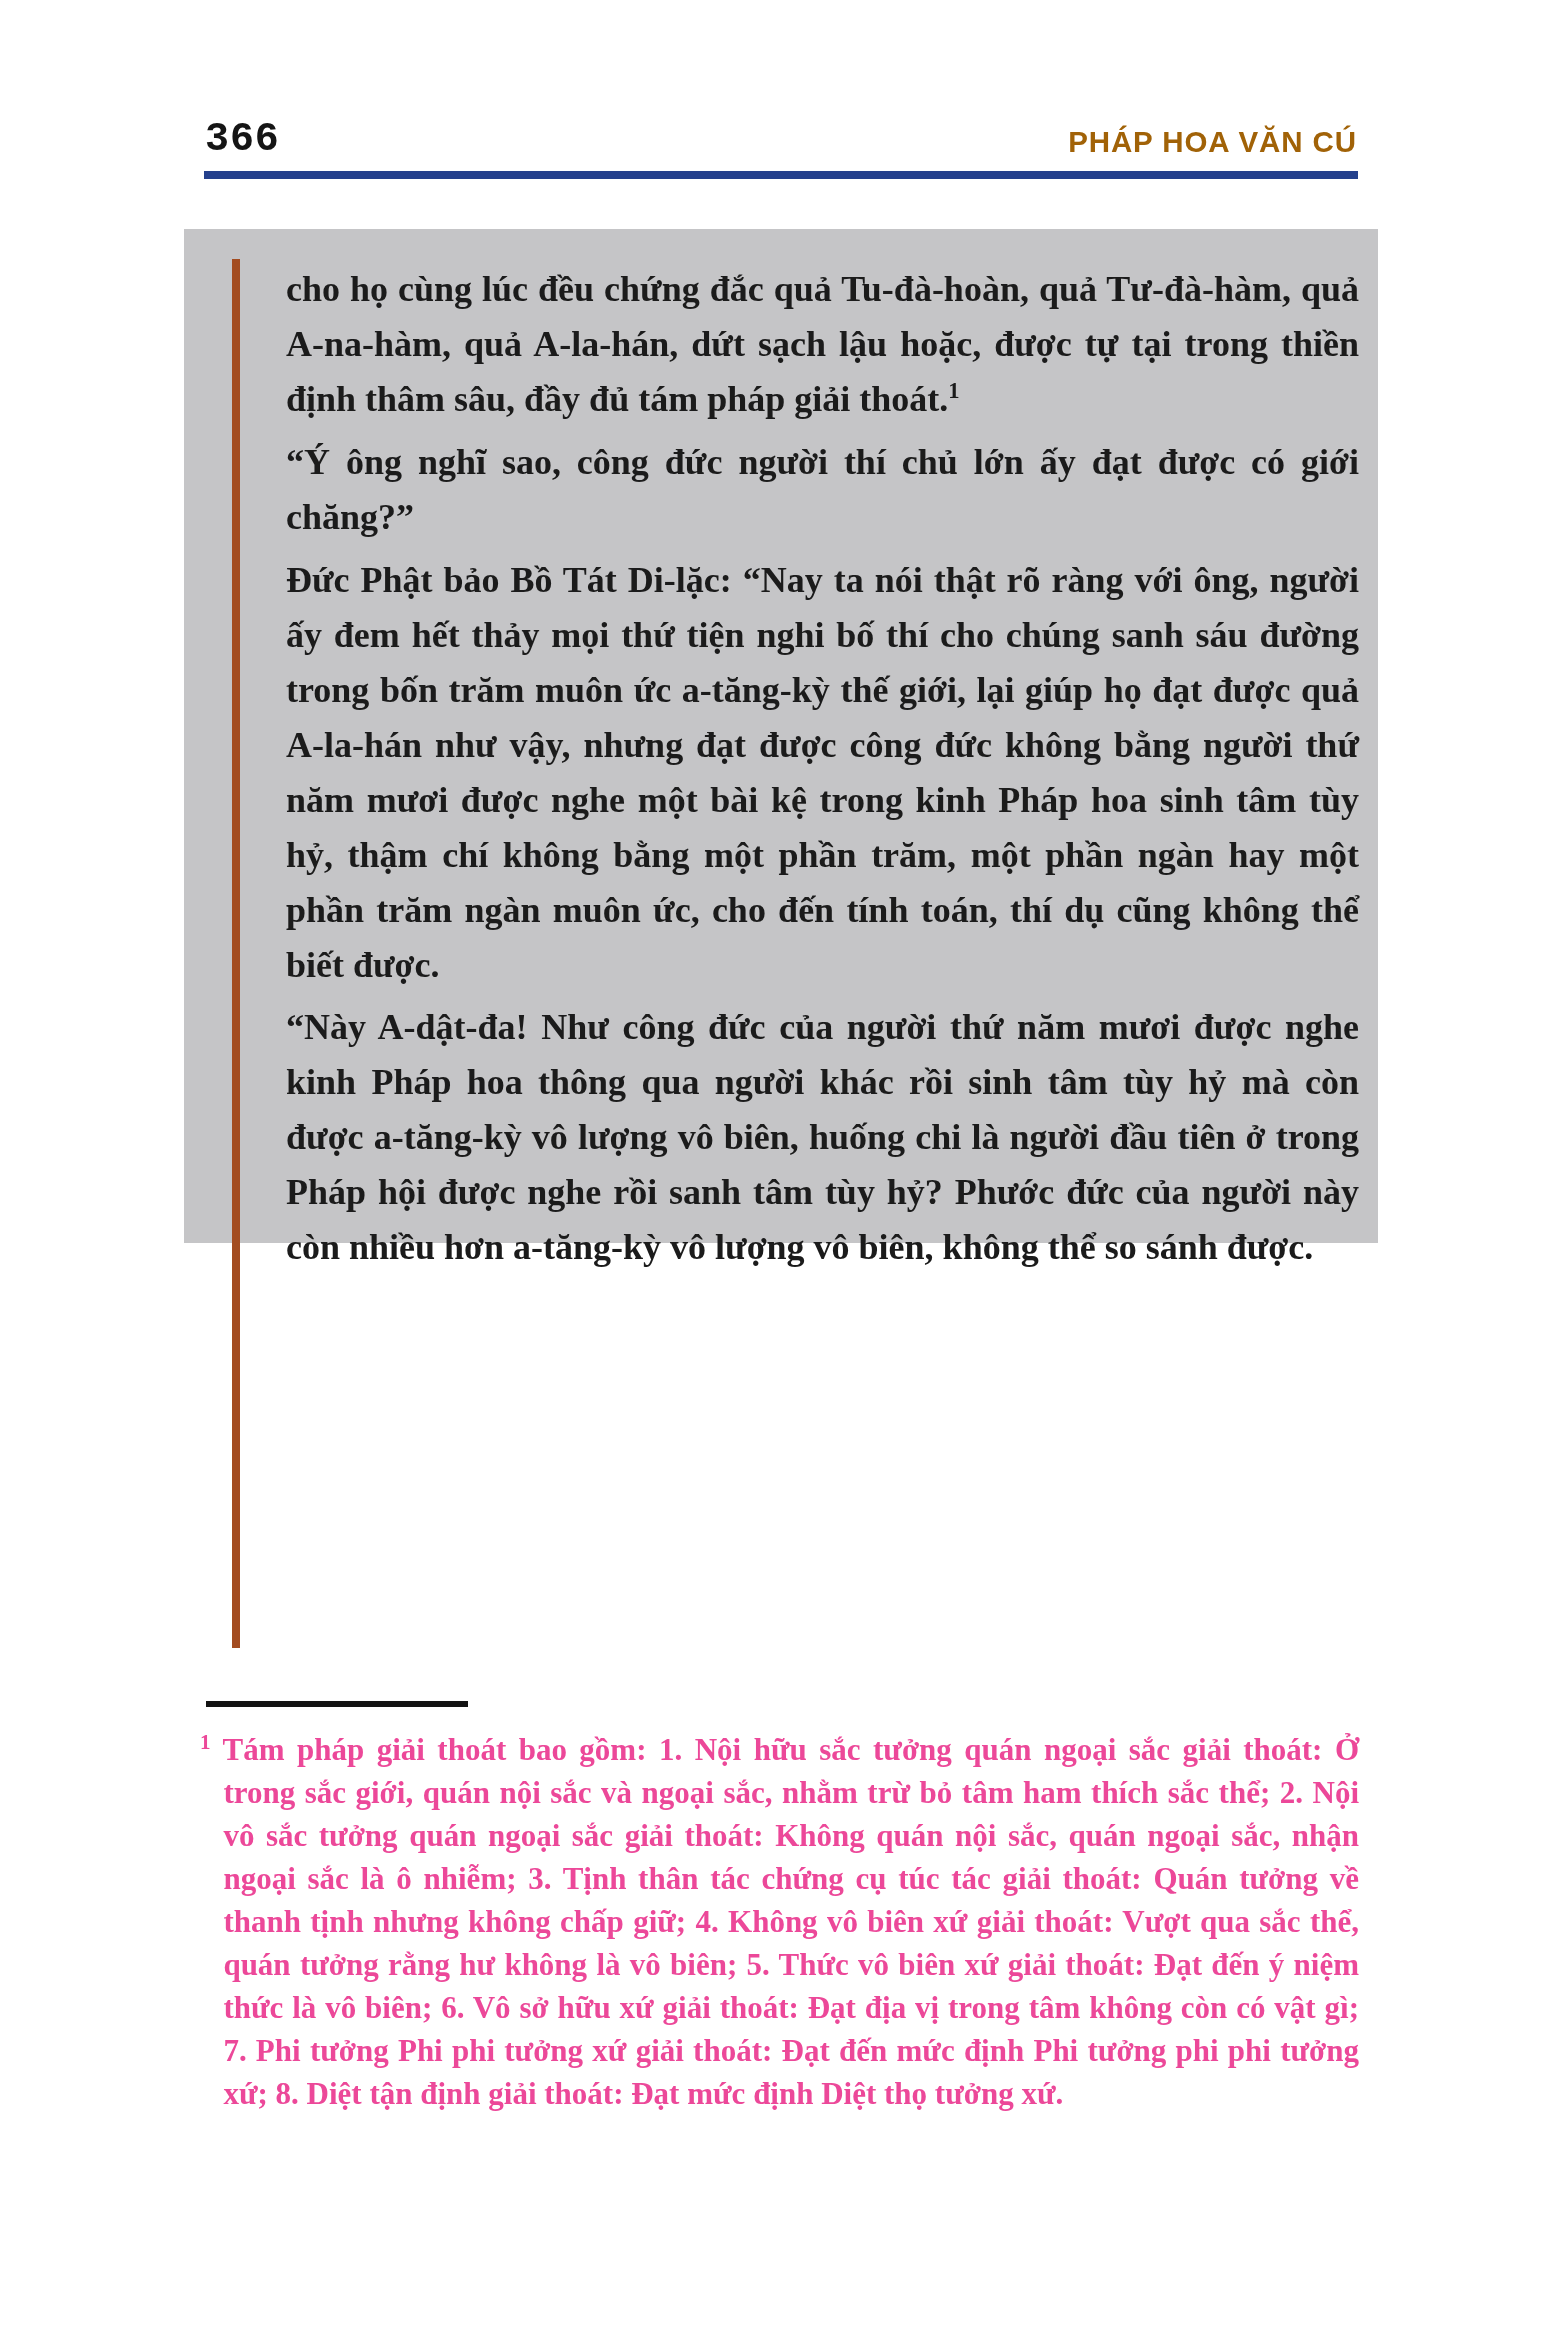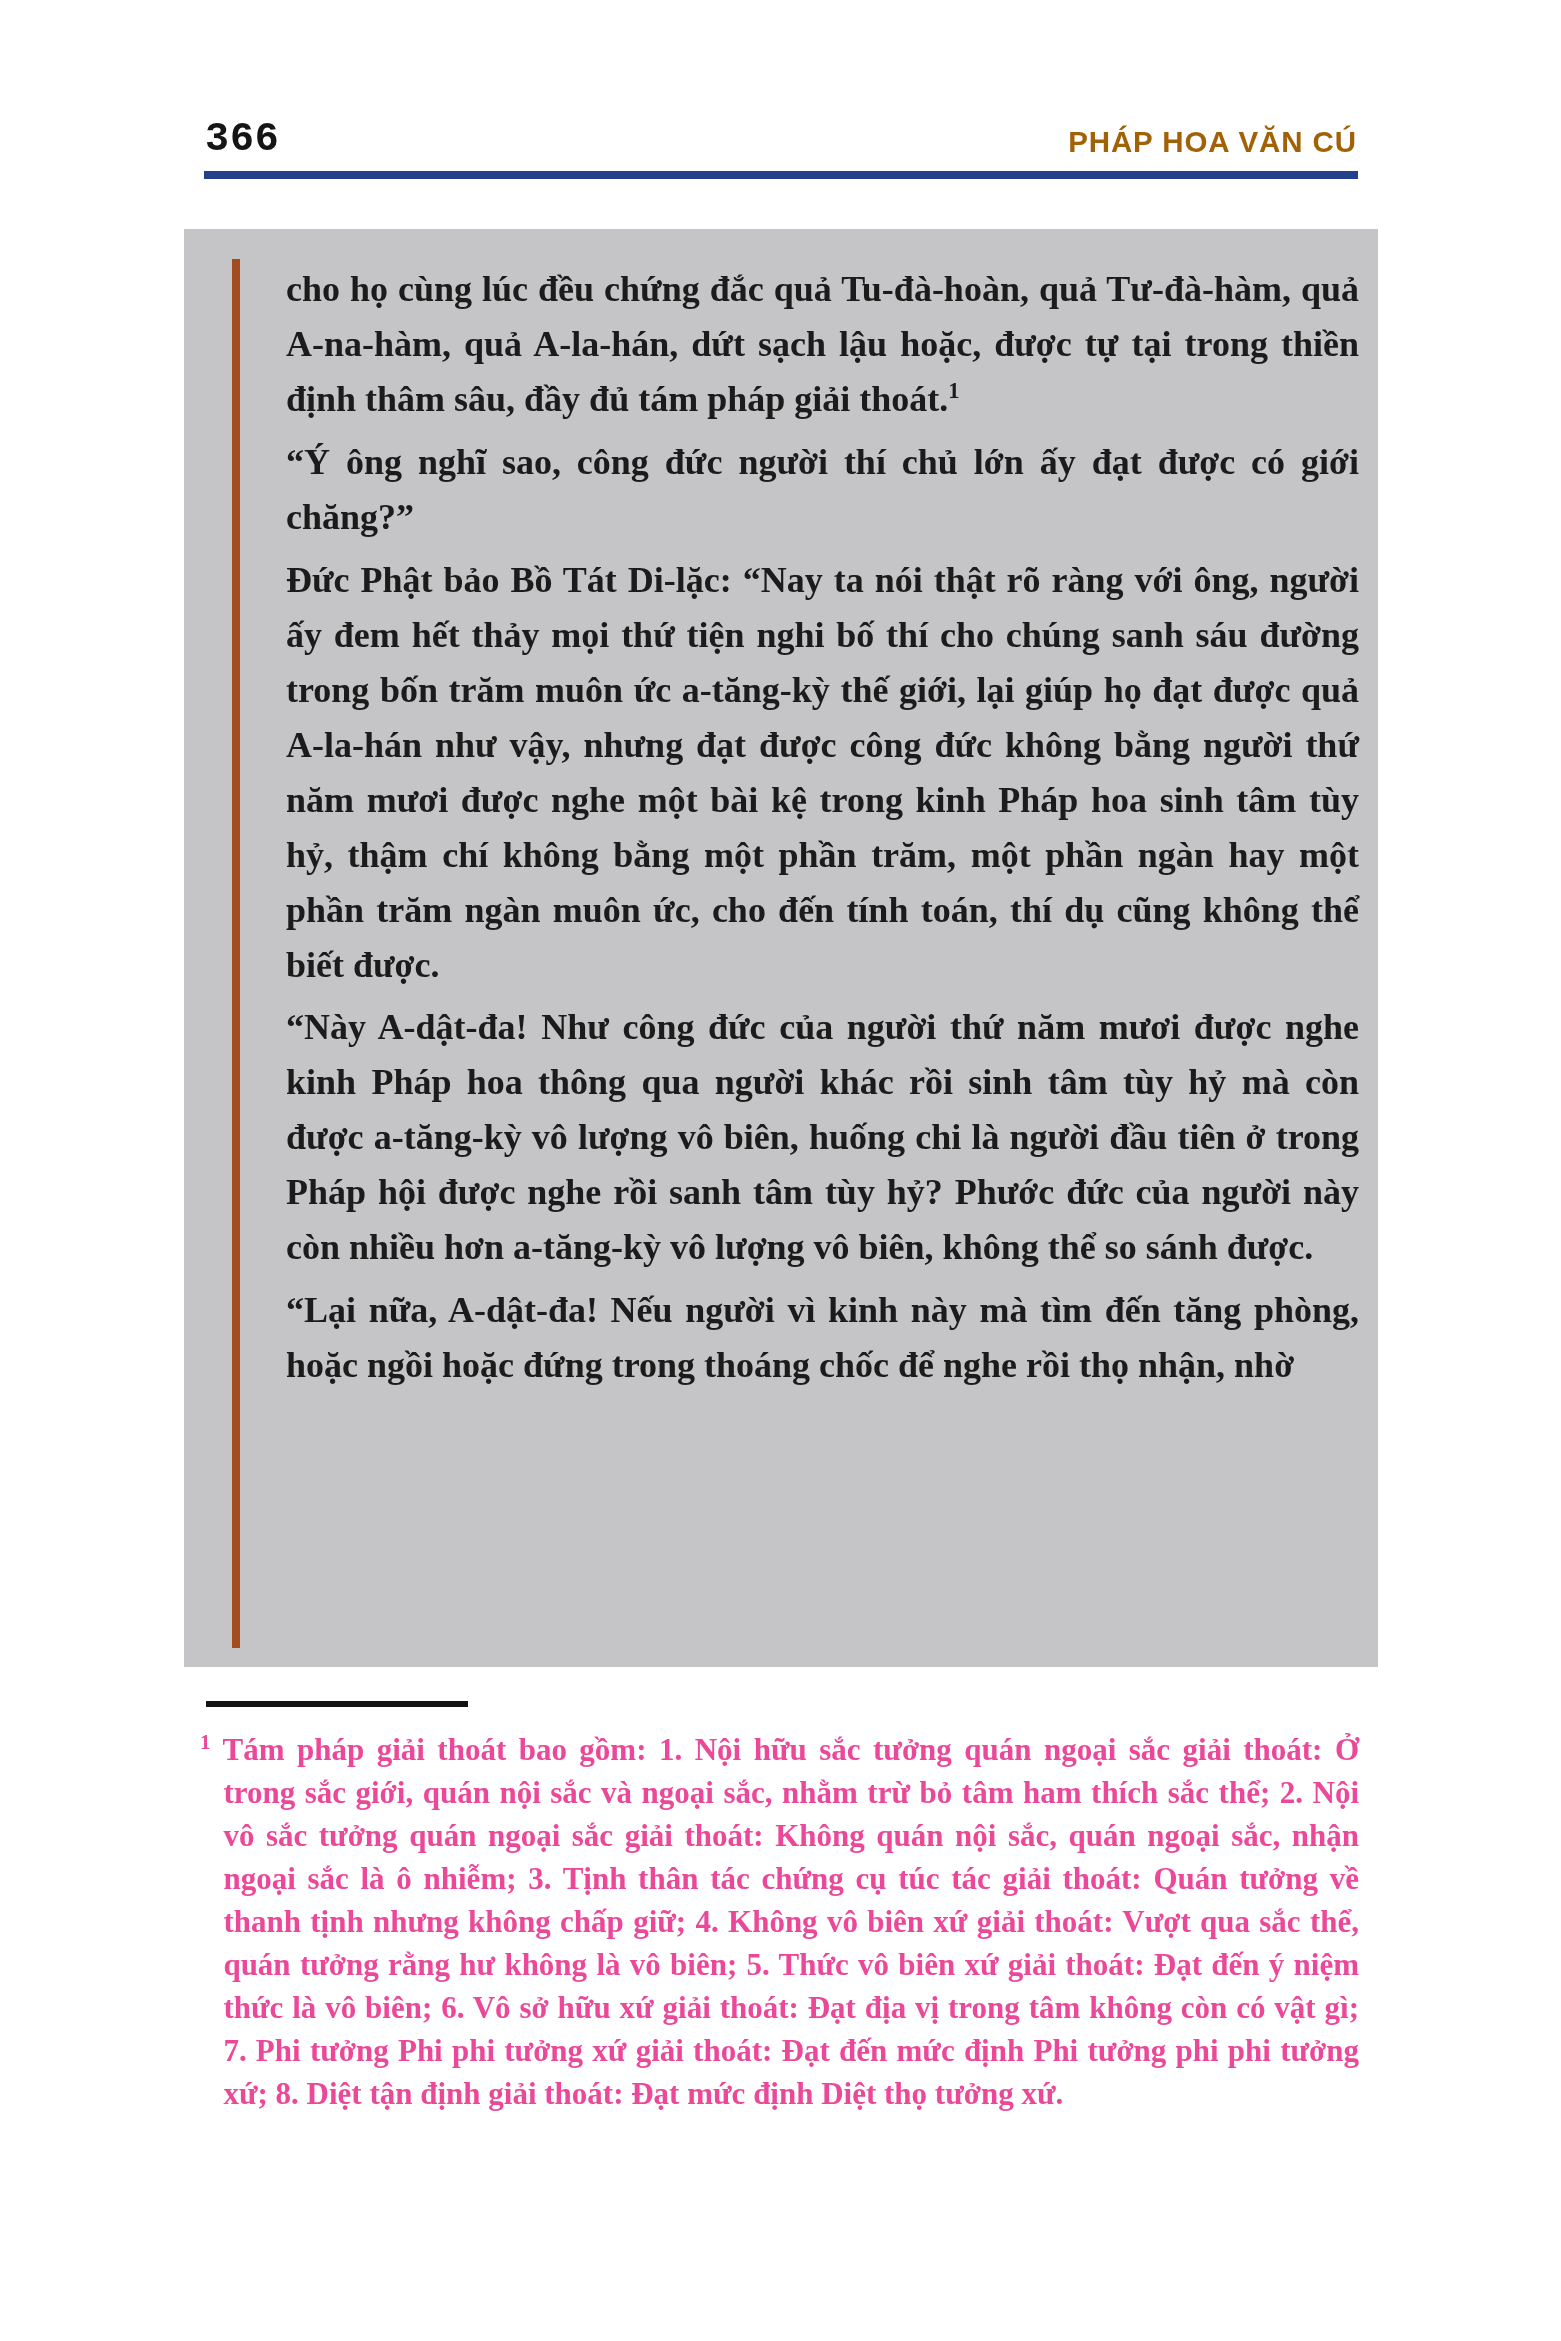--- a/index.html
+++ b/index.html
@@ -44,21 +44,21 @@
     height: 7.8px;
     background: #24408c;
   }
 
   
   .content-box {
     position: absolute;
     left: 184px;
     top: 229px;
     width: 1194px;
-    height: 1438px;
+    height: 1014px;
     background: #c5c5c7;
   }
   .accent-bar {
     position: absolute;
     left: 48px;
     top: 30px;
     width: 7.8px;
     height: 1389px;
     background: #a34c20;
   }
@@ -132,21 +132,20 @@
     <div class="body-text">
       <p><span>cho họ cùng lúc đều chứng đắc quả Tu-đà-hoàn, quả Tư-đà-hàm, quả A-na-hàm, quả A-la-hán, dứt sạch lậu hoặc, được tự tại trong thiền định thâm sâu, đầy đủ tám pháp giải thoát.</span><sup class="fn-ref">1</sup></p>
 
       <p>“Ý ông nghĩ sao, công đức người thí chủ lớn ấy đạt được có giới chăng?”</p>
 
 
       <p>Đức Phật bảo Bồ Tát Di-lặc: “Nay ta nói thật rõ ràng với ông, người ấy đem hết thảy mọi thứ tiện nghi bố thí cho chúng sanh sáu đường trong bốn trăm muôn ức a-tăng-kỳ thế giới, lại giúp họ đạt được quả A-la-hán như vậy, nhưng đạt được công đức không bằng người thứ năm mươi được nghe một bài kệ trong kinh Pháp hoa sinh tâm tùy hỷ, thậm chí không bằng một phần trăm, một phần ngàn hay một phần trăm ngàn muôn ức, cho đến tính toán, thí dụ cũng không thể biết được.</p>
 
       <p>“Này A-dật-đa! Như công đức của người thứ năm mươi được nghe kinh Pháp hoa thông qua người khác rồi sinh tâm tùy hỷ mà còn được a-tăng-kỳ vô lượng vô biên, huống chi là người đầu tiên ở trong Pháp hội được nghe rồi sanh tâm tùy hỷ? Phước đức của người này còn nhiều hơn a-tăng-kỳ vô lượng vô biên, không thể so sánh được.</p>
 
-      <p>“Lại nữa, A-dật-đa! Nếu người vì kinh này mà tìm đến tăng phòng, hoặc ngồi hoặc đứng trong thoáng chốc để nghe rồi thọ nhận, nhờ</p>
     </div>
   </div>
 
   <div class="footnote-separator"></div>
 
   <div class="footnote"><sup>1</sup><span>Tám pháp giải thoát bao gồm: 1. Nội hữu sắc tưởng quán ngoại sắc giải thoát: Ở trong sắc giới, quán nội sắc và ngoại sắc, nhằm trừ bỏ tâm ham thích sắc thể; 2. Nội vô sắc tưởng quán ngoại sắc giải thoát: Không quán nội sắc, quán ngoại sắc, nhận ngoại sắc là ô nhiễm; 3. Tịnh thân tác chứng cụ túc tác giải thoát: Quán tưởng về thanh tịnh nhưng không chấp giữ; 4. Không vô biên xứ giải thoát: Vượt qua sắc thể, quán tưởng rằng hư không là vô biên; 5. Thức vô biên xứ giải thoát: Đạt đến ý niệm thức là vô biên; 6. Vô sở hữu xứ giải thoát: Đạt địa vị trong tâm không còn có vật gì; 7. Phi tưởng Phi phi tưởng xứ giải thoát: Đạt đến mức định Phi tưởng phi phi tưởng xứ; 8. Diệt tận định giải thoát: Đạt mức định Diệt thọ tưởng xứ.</span></div>
 
 </div>
 
 

